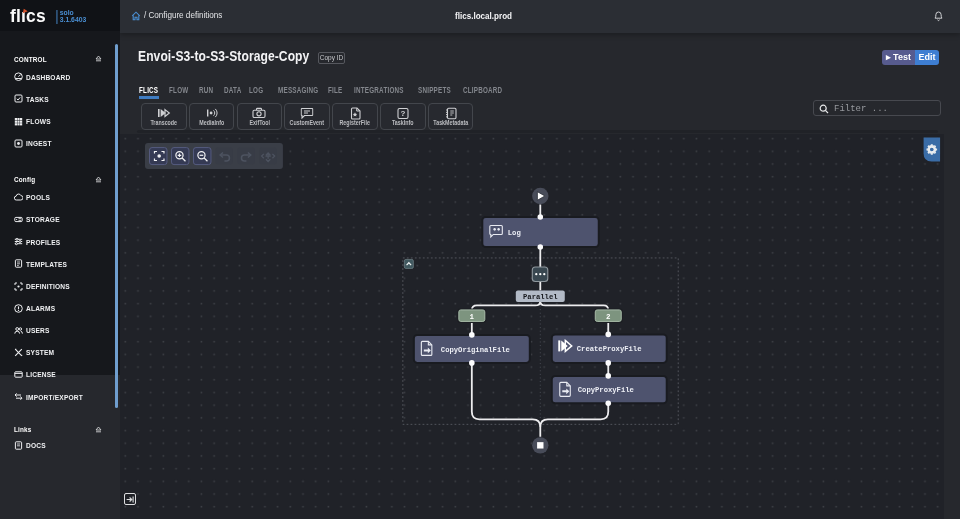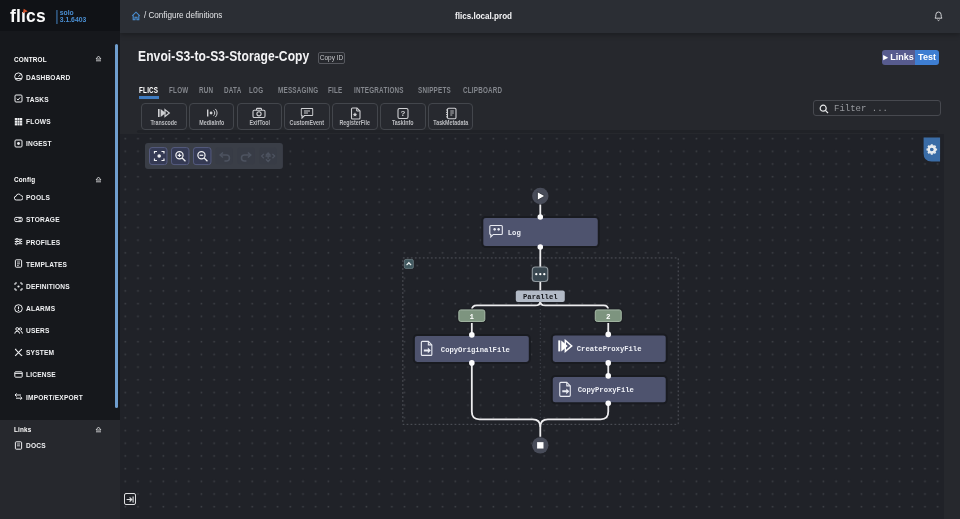--- a/index.html
+++ b/index.html
@@ -2,21 +2,21 @@
 <html><head>
 <meta charset="utf-8">
 <style>
 * { margin:0; padding:0; box-sizing:border-box; }
 html,body { width:960px; height:519px; overflow:hidden; background:#26282d;
   font-family:"Liberation Sans", sans-serif; }
 .abs { position:absolute; }
 #stage { position:relative; width:960px; height:519px; transform:translateZ(0); }
 
 
-#sidebar { left:0; top:0; width:120px; height:420px; background:#16181c; }
+#sidebar { left:0; top:0; width:120px; height:375px; background:#16181c; }
 #logoband { left:0; top:0; width:120px; height:31px; background:#101216; }
 .logotxt { left:10px; top:6px; font-size:18px; font-weight:bold; color:#fafafa; letter-spacing:0.2px; transform:scaleX(0.97) translateZ(0); transform-origin:0 50%; }
 .logover { left:56px; top:10px; font-size:7px; font-weight:bold; color:#4a8fd3; line-height:6.5px; transform:scaleX(0.97) translateZ(0); transform-origin:0 50%; }
 .sechead { font-size:7.5px; font-weight:bold; color:#fefefe; letter-spacing:0.2px; transform:scaleX(0.85) translateZ(0); transform-origin:0 50%; }
 .navitem { font-size:7.5px; font-weight:bold; color:#f0f1f3; letter-spacing:0.2px; transform:scaleX(0.88) translateZ(0); transform-origin:0 50%; }
 .navicon { position:absolute; left:14px; }
 .navtxt { position:absolute; left:26px; }
 #bluebar { left:114.5px; top:44px; width:3.5px; height:364px; background:#6f9ece; border-radius:2px; }
 #userpanel { left:0; top:455px; width:120px; height:64px; background:#17191e; border-top:1px solid #24262c; }
 
@@ -65,22 +65,22 @@
     <div class="abs" id="breadcrumb" style="left:24px;">/ Configure definitions</div>
     <svg class="abs" style="left:814px; top:11px;" width="9" height="11" viewBox="0 0 9 11">
         <path d="M4.5 1 q2.6 0 2.6 2.7 q0 2.4 0.8 3.5 h-6.8 q0.8 -1.1 0.8 -3.5 q0 -2.7 2.6 -2.7 z" fill="none" stroke="#cfd0d3" stroke-width="1"></path>
         <path d="M3.6 8.6 q0.2 1 0.9 1 t0.9 -1" fill="none" stroke="#cfd0d3" stroke-width="0.9"></path>
       </svg>
   </div>
 
   <div class="abs" id="title">Envoi-S3-to-S3-Storage-Copy</div>
   <div class="abs" id="copyid">Copy ID</div>
   <div class="abs" id="btngroup">
-      <div id="btn-test">▸ Links</div>
-      <div id="btn-edit">Test</div>
+      <div id="btn-test">▸ Test</div>
+      <div id="btn-edit">Edit</div>
     </div>
 
   <div class="tab active" style="left:138.8px;">FLICS</div>
   <div class="tab" style="left:169px;">FLOW</div>
   <div class="tab" style="left:198.5px;">RUN</div>
   <div class="tab" style="left:224.1px;">DATA</div>
   <div class="tab" style="left:249.4px;">LOG</div>
   <div class="tab" style="left:277.6px;">MESSAGING</div>
   <div class="tab" style="left:328.2px;">FILE</div>
   <div class="tab" style="left:354px;">INTEGRATIONS</div>

